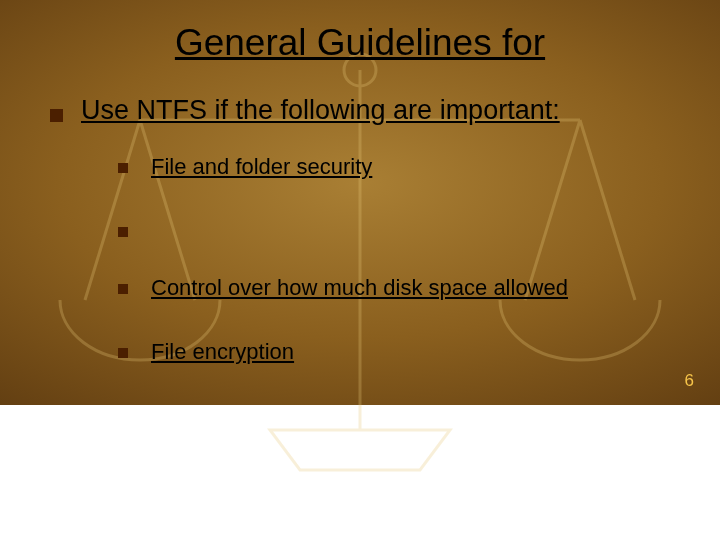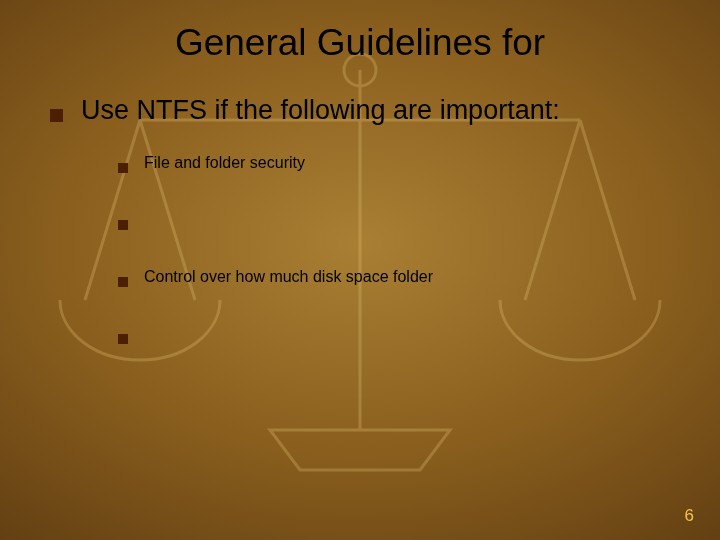--- a/index.html
+++ b/index.html
@@ -6,28 +6,29 @@
     margin: 0;
     padding: 0;
     width: 720px;
     height: 540px;
     overflow: hidden;
     font-family: Verdana, Geneva, sans-serif;
   }
   .slide {
     position: relative;
     width: 720px;
-    height: 540px;
+    height: 405px;
     background: radial-gradient(ellipse 120% 110% at 50% 45%,
                 #a97f34 0%,
                 #8a5f1e 35%,
                 #5d3a10 70%,
                 #2f1a06 100%);
     color: #000;
     box-sizing: border-box;
+    text-decoration: underline;
   }
   .scales {
     position: absolute;
     left: 0; top: 0;
     width: 720px;
     height: 540px;
     pointer-events: none;
     opacity: 0.28;
   }
   .content {
@@ -57,23 +58,24 @@
     flex: 0 0 auto;
     margin-top: 11px;
     margin-right: 18px;
   }
   .lvl2-list {
     margin-left: 78px;
   }
   .lvl2 {
     display: flex;
     align-items: flex-start;
-    font-size: 16px;
+    font-size: 22px;
     color: #000;
     margin-bottom: 38px;
+    gap: 7px;
   }
   .lvl2 .bullet {
     width: 10px;
     height: 10px;
     background: #4b1f00;
     flex: 0 0 auto;
     margin-top: 9px;
     margin-right: 16px;
   }
   .pagenum {
@@ -118,22 +120,23 @@
     <div class="lvl2-list">
       <div class="lvl2">
         <span class="bullet"></span>
         <span>File and folder security</span>
       </div>
       <div class="lvl2">
         <span class="bullet"></span>
       </div>
       <div class="lvl2">
         <span class="bullet"></span>
-        <span>Control over how much disk space folder</span>
+        <span>Control over how much disk space allowed</span>
       </div>
       <div class="lvl2">
         <span class="bullet"></span>
+        <span>File encryption</span>
       </div>
     </div>
   </div>
 
   <div class="pagenum">6</div>
 </div>
 
 </body></html>

